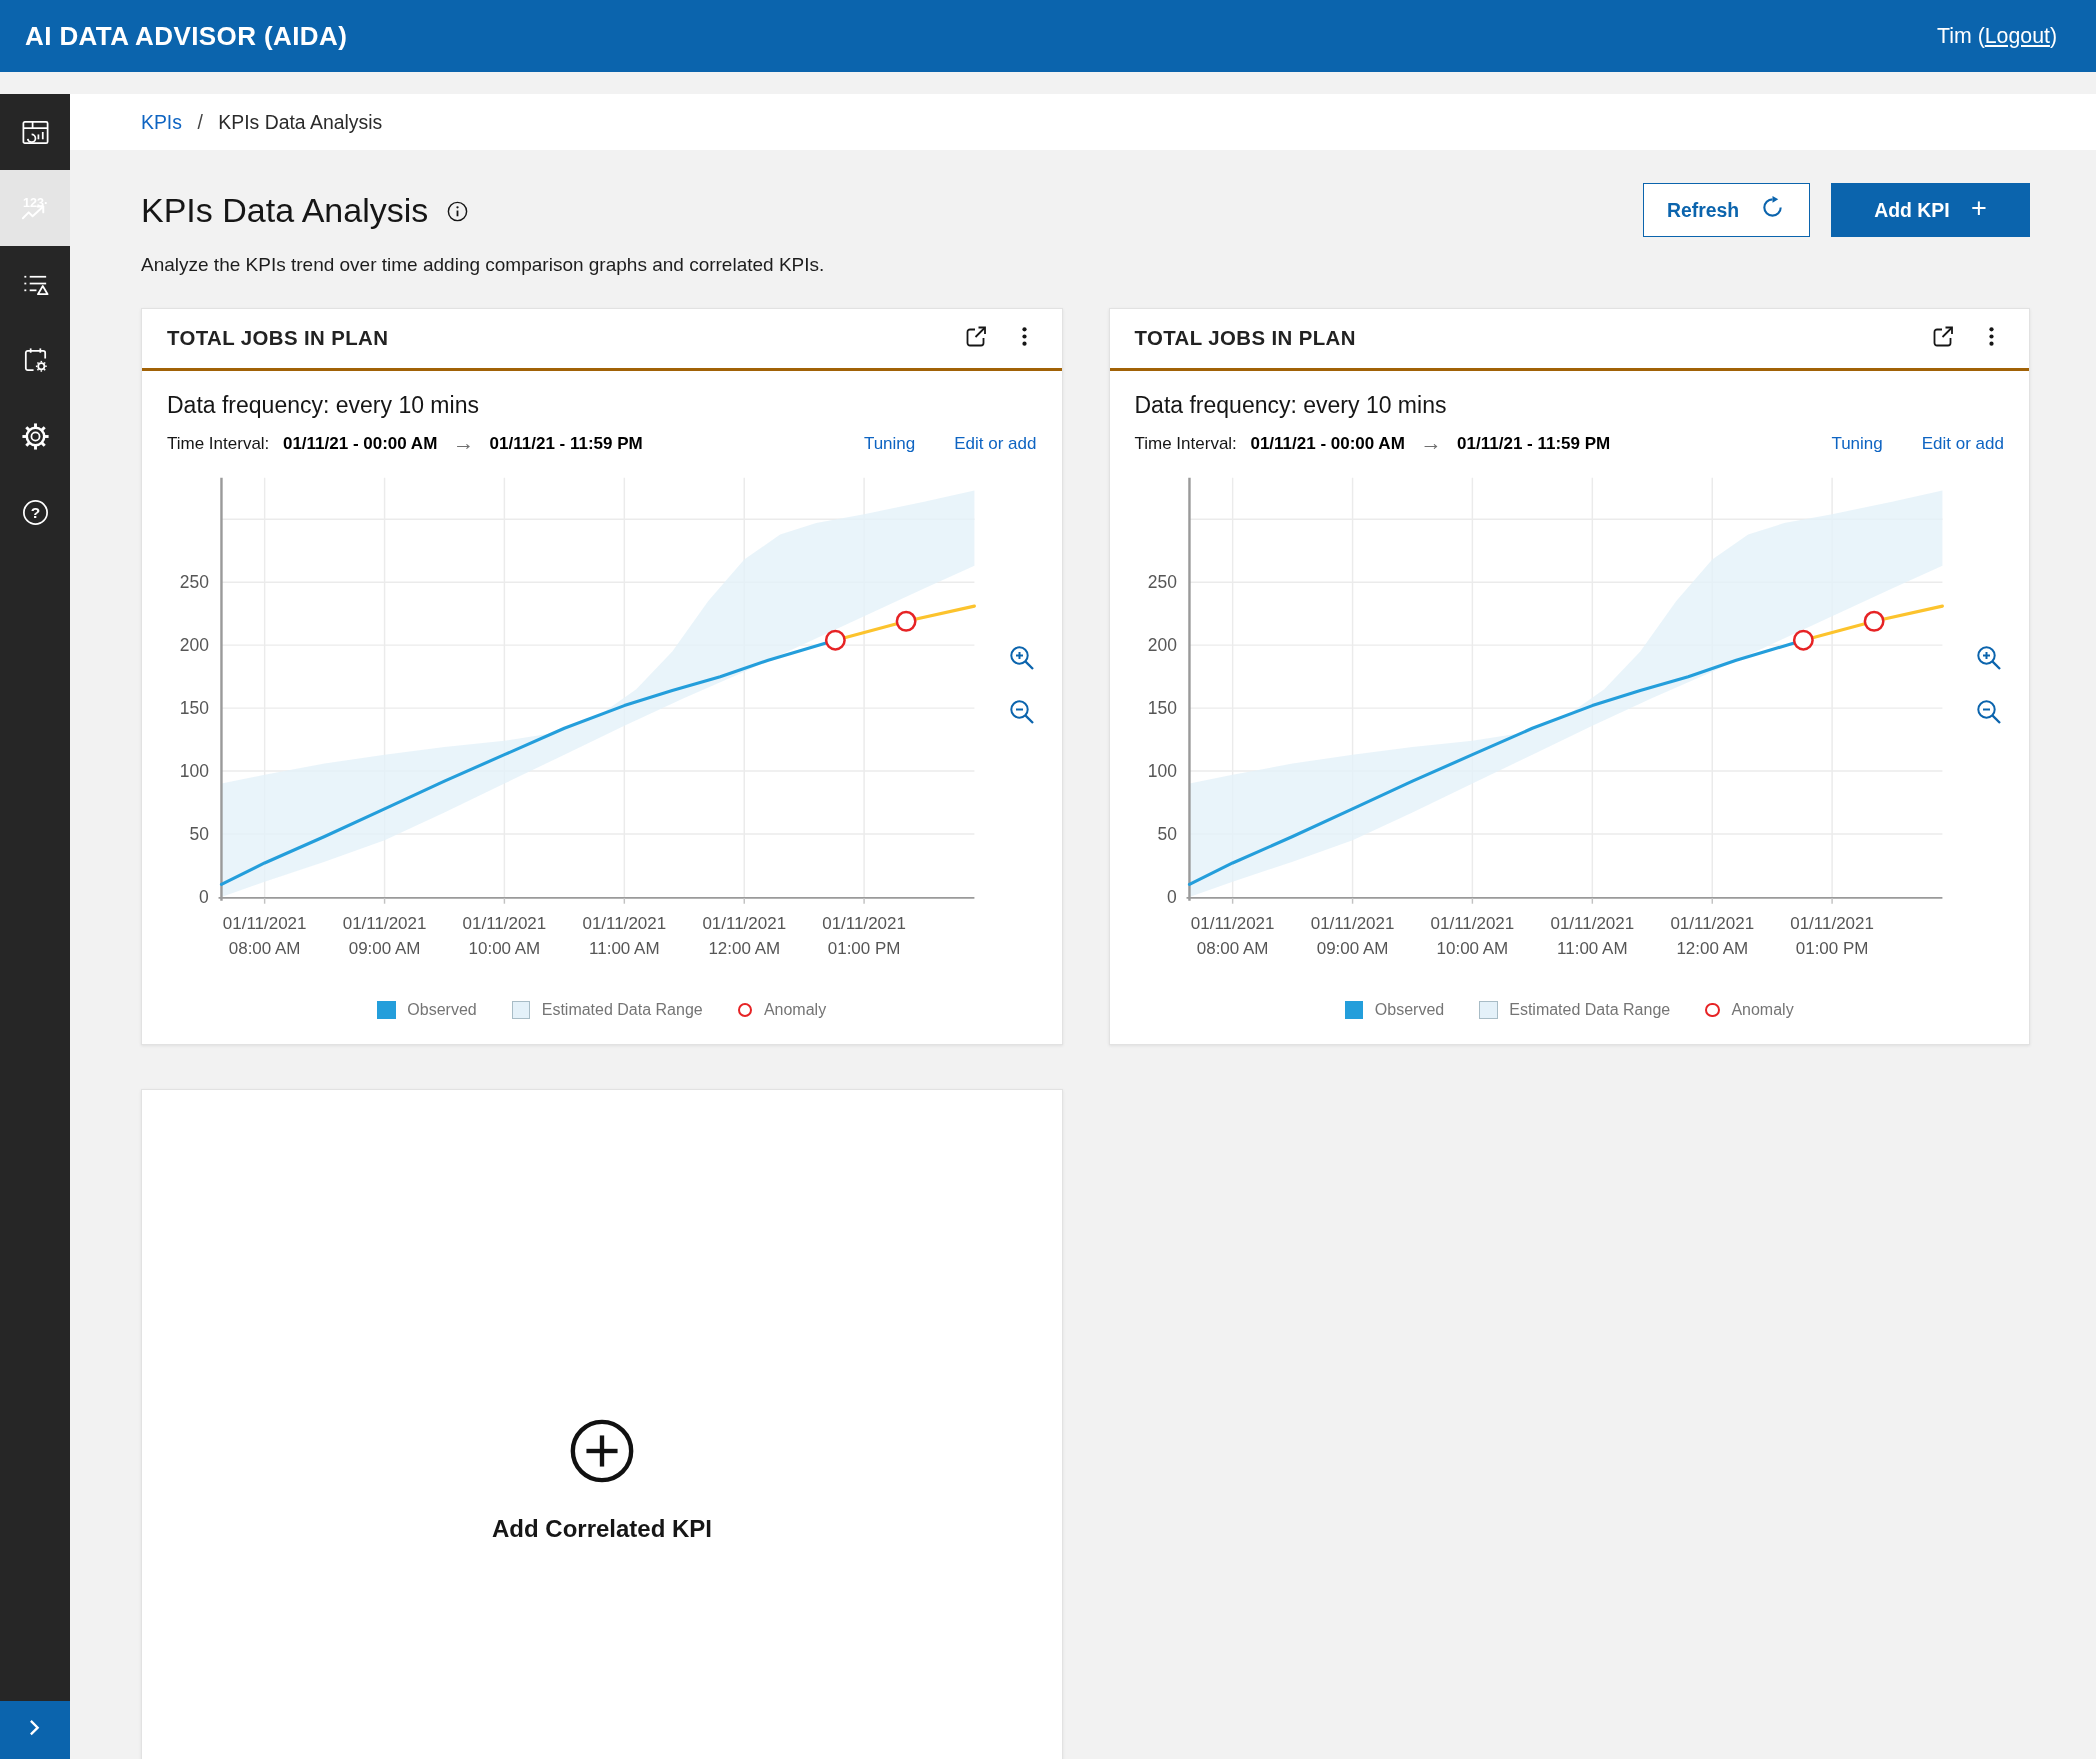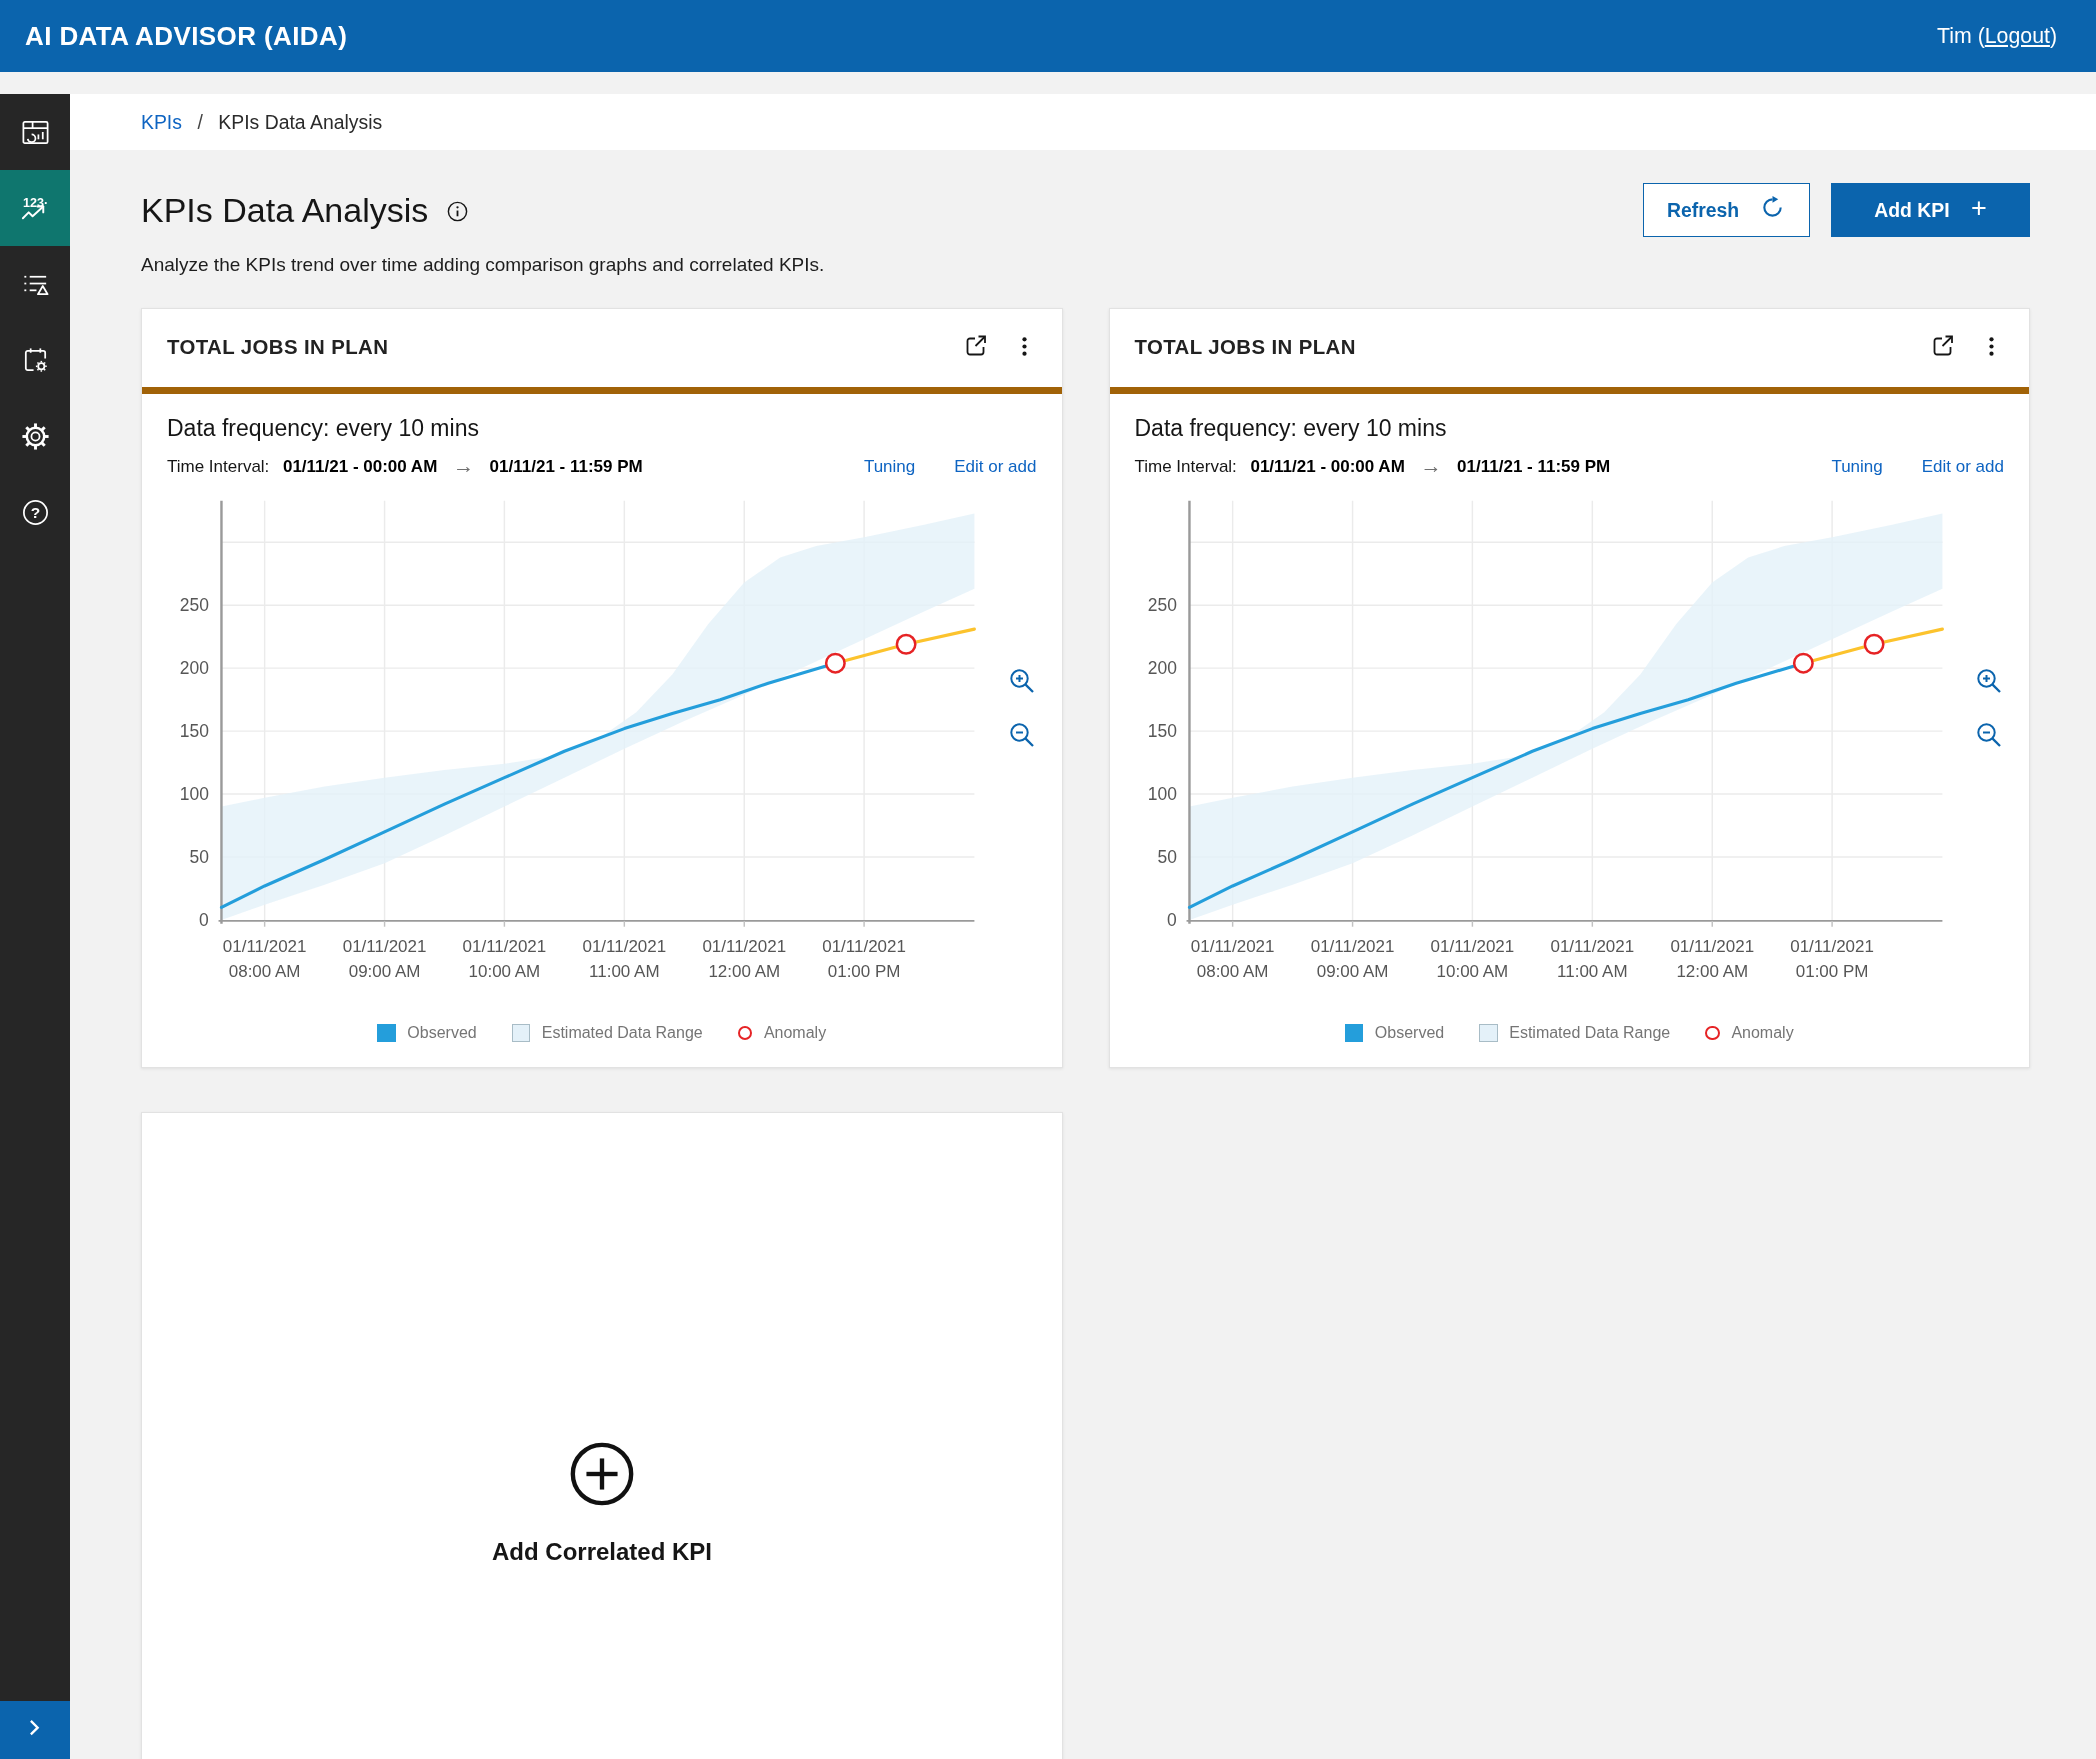--- a/index.html
+++ b/index.html
@@ -12,21 +12,21 @@
     padding:0 39px 0 25px; z-index:5; }
   .brand { color:#fff; font-size:26px; font-weight:bold; letter-spacing:0.4px; }
   .user-box { color:#fff; font-size:21.3px; }
   .user-box .logout { text-decoration:underline; cursor:pointer; }
 
   
   .sidebar { position:absolute; left:0; top:94px; width:70px; height:1665px;
     background:#262626; z-index:4; }
   .side-item { width:70px; height:76px; display:flex; align-items:center; justify-content:center;
     cursor:pointer; }
-  .side-item.active { background:#0f766e; }
+  .side-item.active { background:#e5e5e5; }
   .side-item svg { display:block; }
   .expand-btn { position:absolute; left:0; bottom:0; width:70px; height:58px; background:#0b64ad;
     display:flex; align-items:center; justify-content:center; cursor:pointer; }
 
   
   .main { position:absolute; left:70px; top:94px; width:2026px; height:1665px; }
   .breadcrumb-bar { height:56px; background:#fff; display:flex; align-items:center;
     padding-left:71px; font-size:19.4px; }
   .breadcrumb-bar .crumb-link { color:#0e64c2; cursor:pointer; }
   .breadcrumb-bar .sep { color:#444; margin:0 15.5px; }
@@ -41,22 +41,22 @@
   .btn { height:54px; font-size:19.4px; display:flex; align-items:center; justify-content:center;
     gap:21.3px; cursor:pointer; font-family:inherit; }
   .btn-outline { width:167px; background:#fff; border:1.5px solid #0b64ad; color:#0b64ad; font-weight:600;text-align:right; }
   .btn-primary { width:199px; background:#0b64ad; border:none; color:#fff; font-weight:600; }
   .btn-primary .plus-glyph { font-size:27px; font-weight:400; margin-top:-2.9px; }
   .subtitle { margin-top:16.5px; font-size:19px; color:#1d1d1d; }
 
   .charts-row { margin-top:32px; display:flex; gap:46px; }
   .card { width:922px; background:#fff; border:1px solid #e2e2e2;
     box-shadow:0 1px 2.9px rgba(0,0,0,.08); }
-  .card-head { height:85px; display:flex; align-items:center; justify-content:space-between;
-    padding:0 25px; border-bottom:7px solid #a16207; }
+  .card-head { height:62px; display:flex; align-items:center; justify-content:space-between;
+    padding:0 25px; border-bottom:3px solid #a16207; }
   .card-head h2 { font-size:20.4px; font-weight:bold; letter-spacing:0.4px; color:#222; }
   .head-icons { display:flex; align-items:center; gap:23px; }
   .icon-btn { background:none; border:none; cursor:pointer; display:flex; align-items:center; }
 
   .card-body { padding:21.3px 25px 25px 25px; }
   .freq { font-size:23px; color:#161616; }
   .interval-row { margin-top:12.6px; display:flex; align-items:center; font-size:17px; }
   .ti-label { color:#161616; margin-right:13.6px; }
   .ti-val { font-weight:bold; color:#000000; }
   .ti-arrow { color:#6f6f6f; font-size:21.3px; margin:0 15.5px; }

